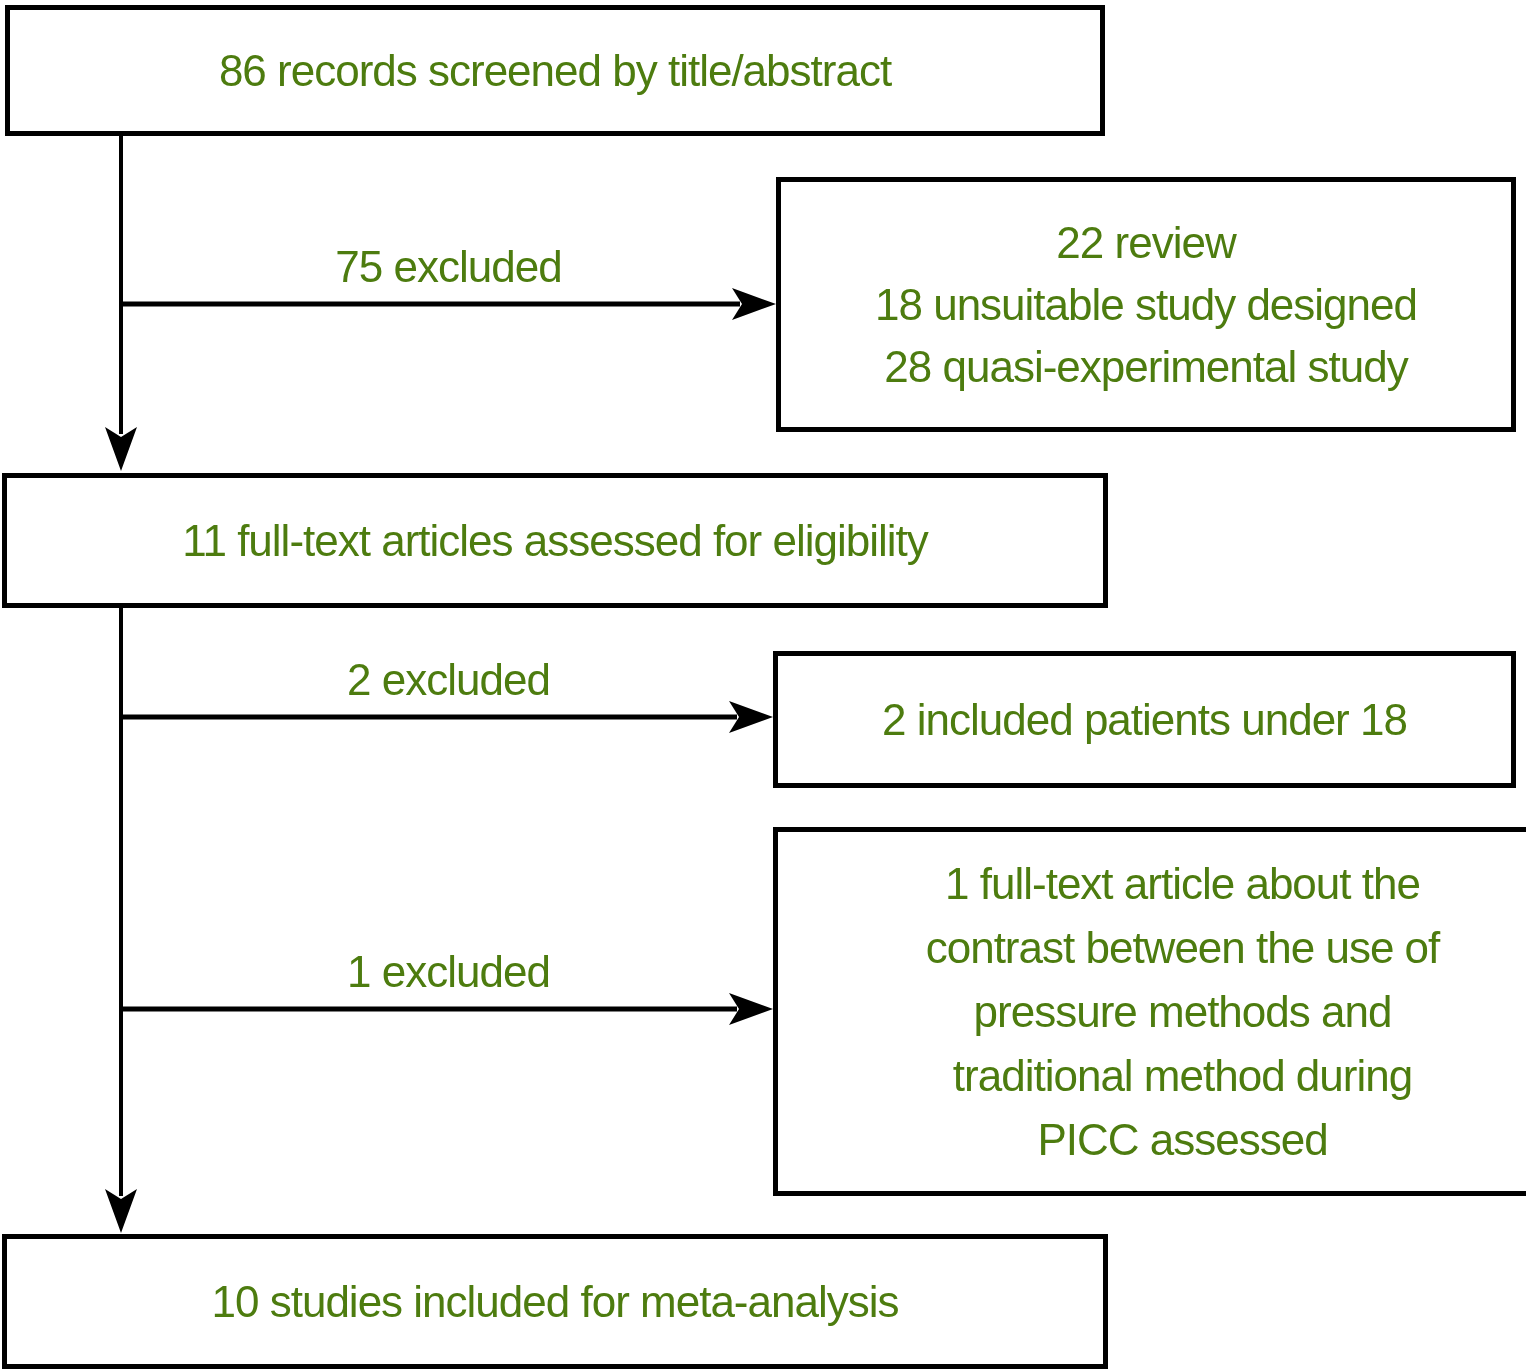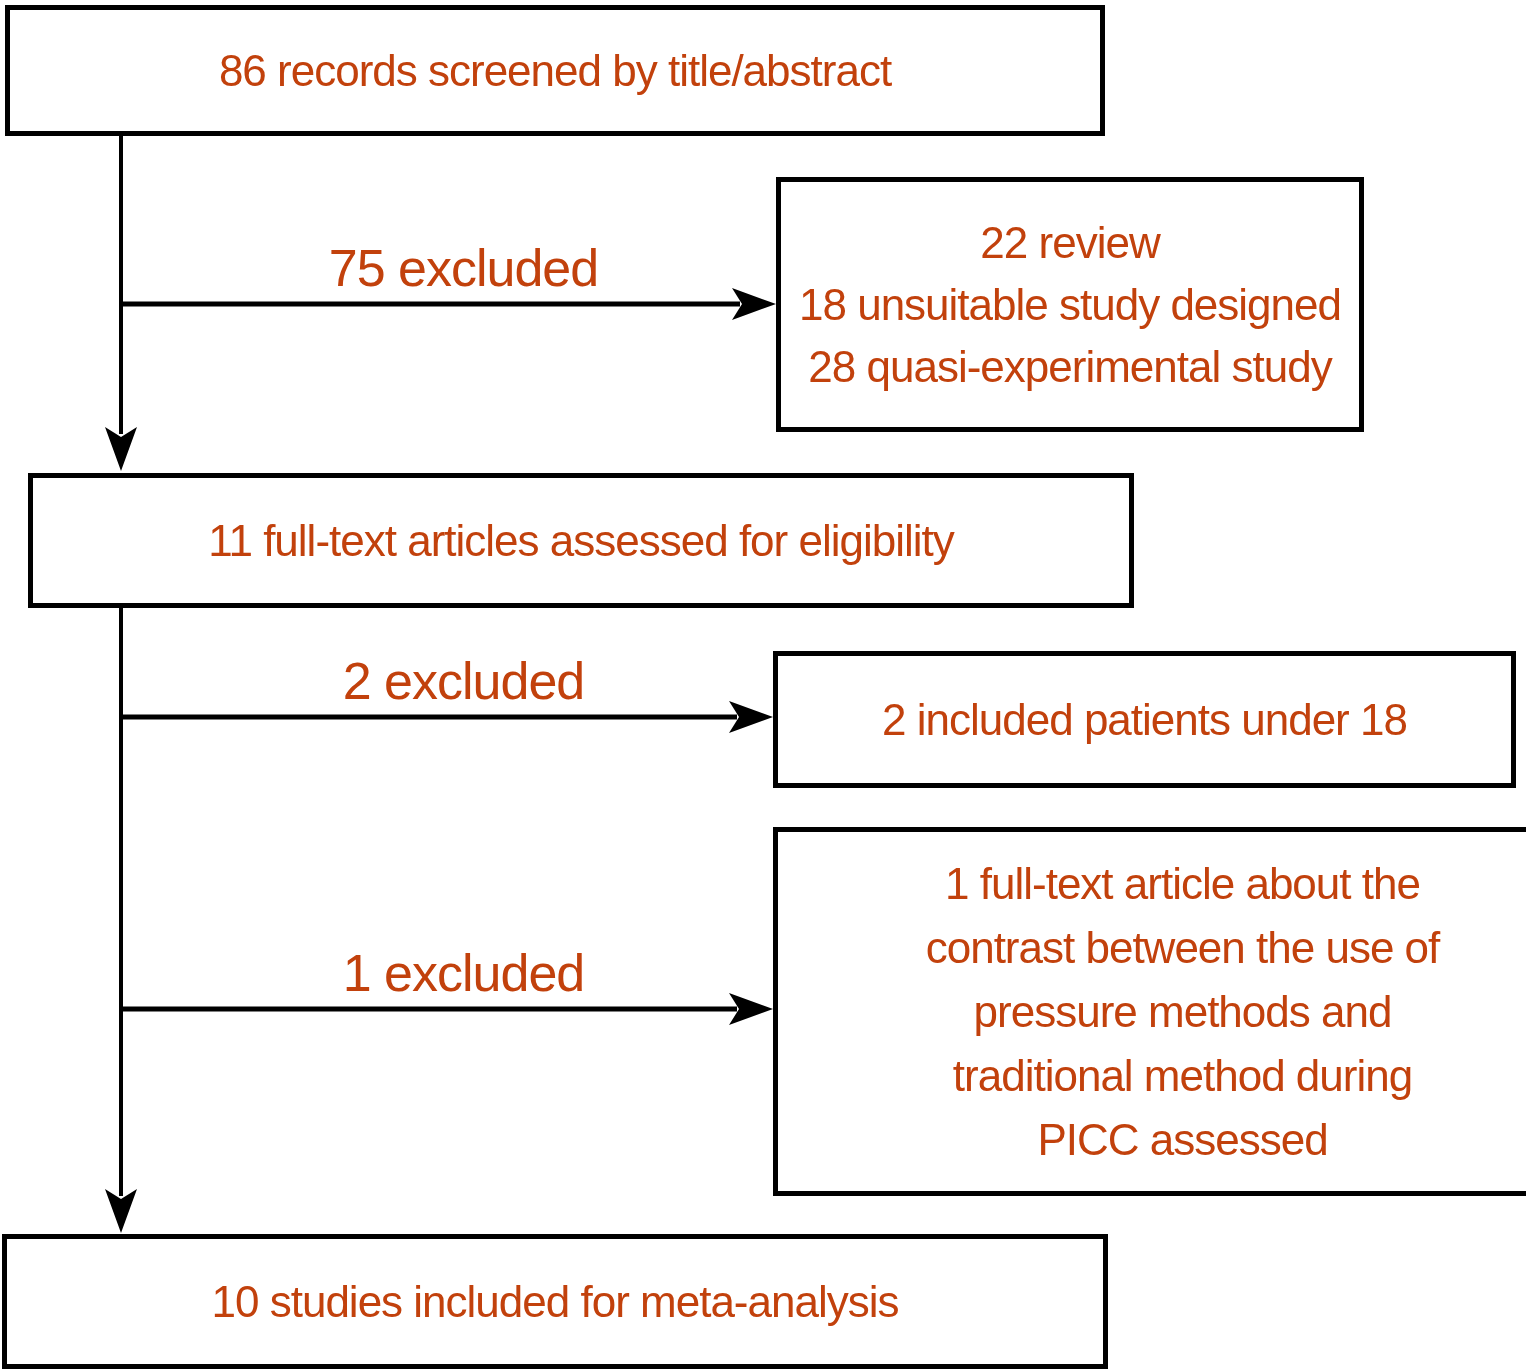--- a/index.html
+++ b/index.html
@@ -6,21 +6,21 @@
     margin: 0;
     padding: 0;
     background: #ffffff;
   }
   .canvas {
     position: relative;
     width: 1526px;
     height: 1372px;
     background: #ffffff;
     font-family: "Liberation Sans", "DejaVu Sans", sans-serif;
-    color: #c2410c;
+    color: #4d7c0f;
     overflow: hidden;
   }
   .connectors {
     position: absolute;
     left: 0;
     top: 0;
     width: 1526px;
     height: 1372px;
     pointer-events: none;
   }
@@ -34,33 +34,34 @@
     align-items: center;
     justify-content: center;
     text-align: center;
     font-size: 44px;
     line-height: 62px;
     letter-spacing: -1px;
     white-space: nowrap;
   }
   .node .line { display: block; }
   .box-screened   { left: 5px;   top: 5px;    width: 1100px; height: 131px; }
-  .box-reasons    { left: 776px; top: 177px;  width: 588px;  height: 255px; text-align: right; }
-  .box-fulltext   { left: 2px;   top: 473px;  width: 1106px; height: 135px; margin-left: 26px; }
+  .box-reasons    { left: 776px; top: 177px;  width: 740px;  height: 255px; text-align: right; }
+  .box-fulltext   { left: 2px;   top: 473px;  width: 1106px; height: 135px; }
   .box-under18    { left: 773px; top: 651px;  width: 743px;  height: 137px; }
   .box-contrast   { left: 773px; top: 827px;  width: 819px;  height: 369px; line-height: 64px; }
   .box-meta       { left: 2px;   top: 1234px; width: 1106px; height: 135px; text-align: center; }
   .edge-label {
     position: absolute;
-    left: 136px;
+    left: 121px;
     width: 655px;
     height: 54px;
     display: flex;
+    align-items: flex-end;
     justify-content: center;
-    font-size: 52px;
+    font-size: 44px;
     letter-spacing: -1px;
     white-space: nowrap;
   }
   .label-75 { top: 238px; }
   .label-2  { top: 651px; }
   .label-1  { top: 943px; }
 </style>
 </head>
 <body>
 

